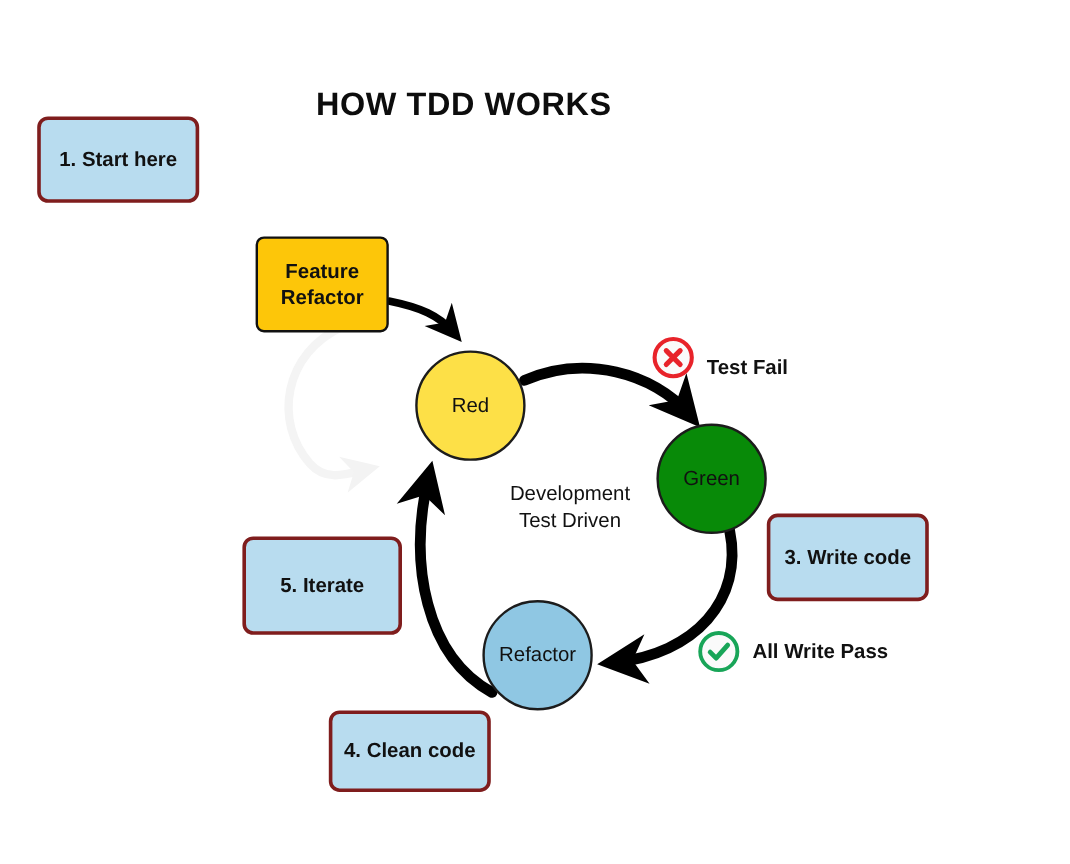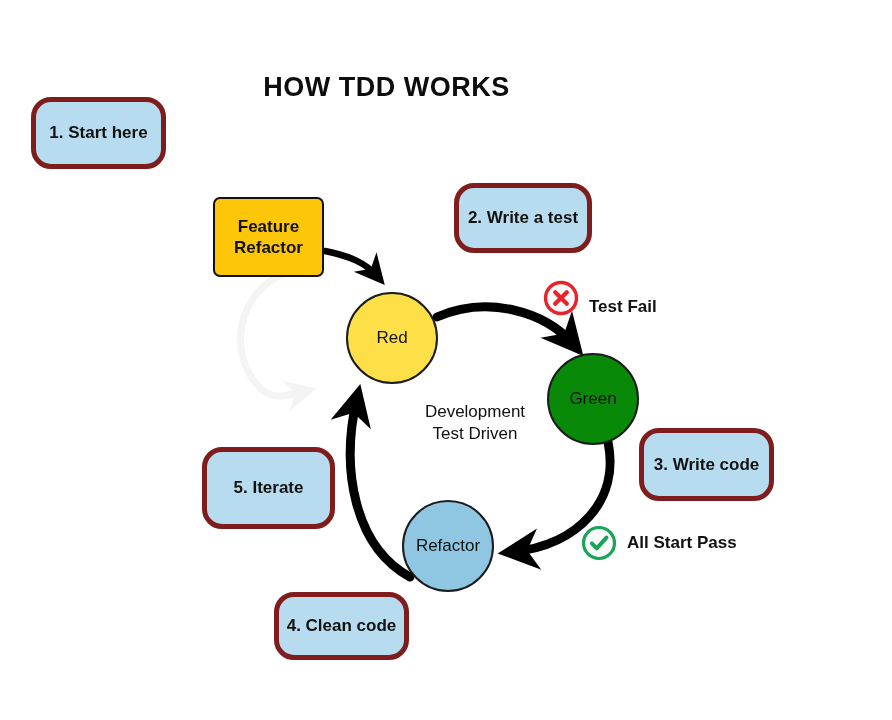--- a/index.html
+++ b/index.html
@@ -40,22 +40,22 @@
     top: 0;
     width: 892px;
     height: 720px;
   }
 
   
   .callout {
     position: absolute;
     box-sizing: border-box;
     background: #b8dcef;
-    border: 5px solid #7f1d1d;
-    border-radius: 20px;
+    border: 3px solid #7f1d1d;
+    border-radius: 9px;
     display: flex;
     align-items: center;
     justify-content: center;
     font-size: 17px;
     font-weight: bold;
     color: #111111;
     text-align: center;
     line-height: 1.25;
   }
 
@@ -191,23 +191,20 @@
   </div>
 
   <div class="center-label">
     <div>Development</div>
     <div>Test Driven</div>
   </div>
 
   <div class="callout callout-1">
     <span>1. Start here</span>
   </div>
-  <div class="callout callout-2">
-    <span>2. Write a test</span>
-  </div>
   <div class="callout callout-3">
     <span>3. Write code</span>
   </div>
   <div class="callout callout-4">
     <span>4. Clean code</span>
   </div>
   <div class="callout callout-5">
     <span>5. Iterate</span>
   </div>
 
@@ -217,16 +214,16 @@
       <path d="M 13.2 13.2 L 24.8 24.8 M 24.8 13.2 L 13.2 24.8" stroke="#e8232a" stroke-width="4.2" stroke-linecap="round"></path>
     </svg>
     <span class="status-label">Test Fail</span>
   </div>
 
   <div class="status status-pass">
     <svg class="status-icon" width="38" height="38" viewBox="0 0 38 38">
       <circle cx="19" cy="19" r="15.5" fill="#fafafa" stroke="#18a558" stroke-width="3.2"></circle>
       <path d="M 11.8 19.4 L 16.8 24.4 L 26.4 13.6" fill="none" stroke="#18a558" stroke-width="4" stroke-linecap="round" stroke-linejoin="round"></path>
     </svg>
-    <span class="status-label">All Start Pass</span>
+    <span class="status-label">All Write Pass</span>
   </div>
 
 </div>
 
 </body></html>

